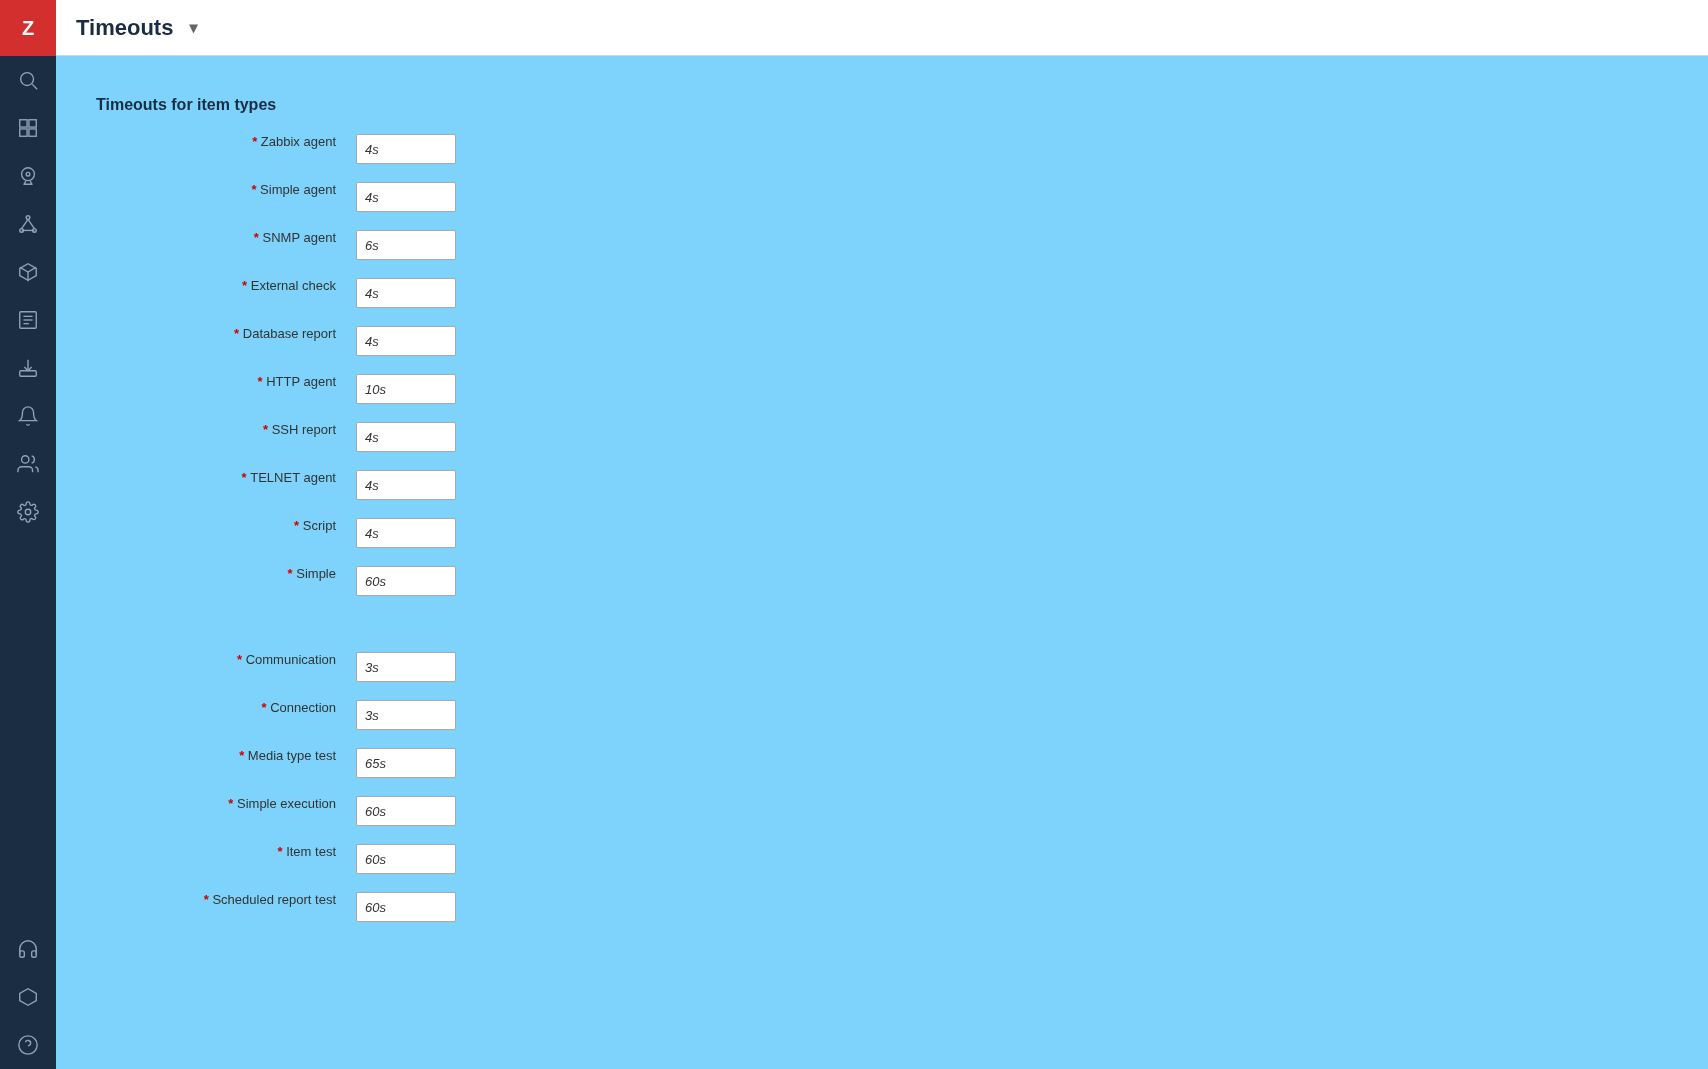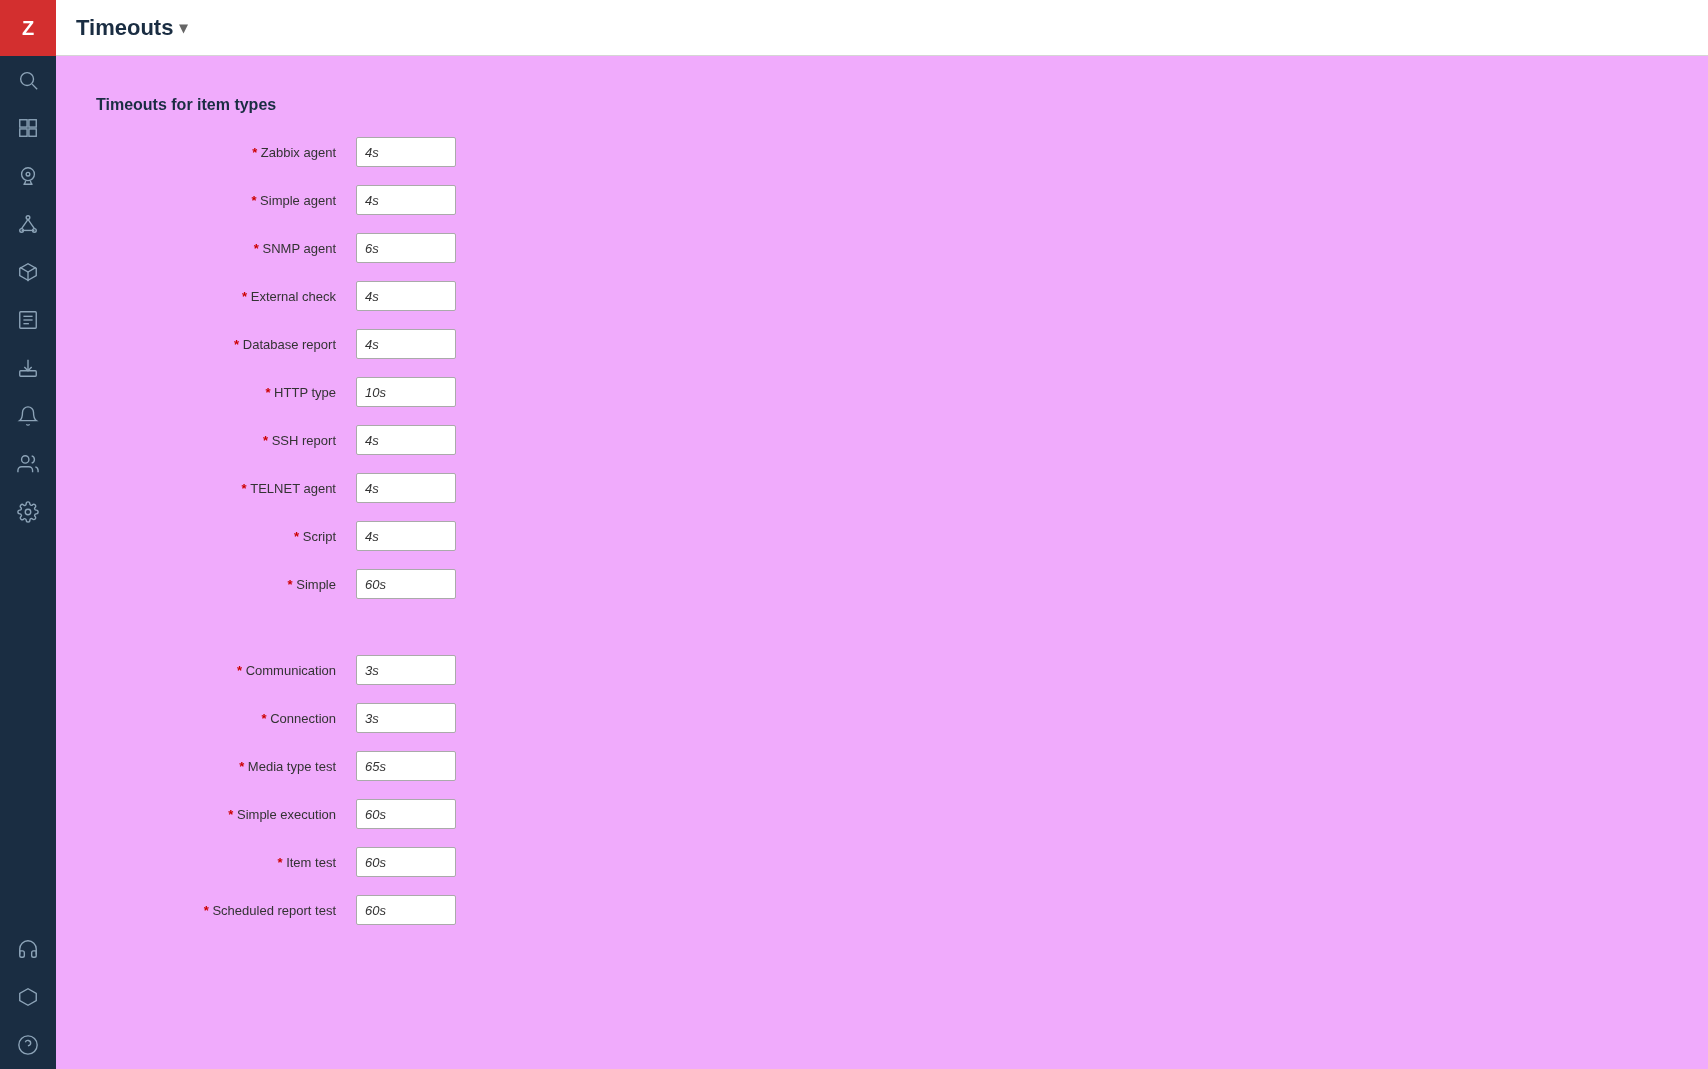--- a/index.html
+++ b/index.html
@@ -56,57 +56,57 @@
       padding: 0 20px;
       background: #fff;
       flex-shrink: 0;
     }
     .header-title {
       font-size: 22px;
       font-weight: 600;
       color: #1a2d42;
       display: flex;
       align-items: center;
-      gap: 6px;
+      gap: 16px;
       cursor: pointer;
     }
     .header-title .chevron {
       font-size: 16px;
       color: #666;
     }
 
     
     .content {
       flex: 1;
       overflow-y: auto;
       background: #f5f6f7;
       padding: 0;
     }
     .content-inner {
-      background: #f0abfc;
+      background: #7dd3fc;
       margin: 0;
       padding: 30px 40px;
       min-height: 100%;
     }
 
     .section-title {
       font-size: 16px;
       font-weight: 600;
       color: #1a2d42;
       margin-bottom: 20px;
       margin-top: 10px;
     }
 
     .form-section {
       margin-bottom: 30px;
     }
 
     .form-row {
       display: flex;
-      align-items: center;
+      align-items: flex-start;
       margin-bottom: 12px;
       min-height: 36px;
     }
 
     .form-label {
       width: 260px;
       text-align: right;
       padding-right: 20px;
       color: #333;
       font-size: 13px;
@@ -278,21 +278,21 @@
         </div>
         <div class="form-row">
           <div class="form-label">External check</div>
           <input class="form-input" type="text" value="4s" style="">
         </div>
         <div class="form-row">
           <div class="form-label">Database report</div>
           <input class="form-input" type="text" value="4s" style="">
         </div>
         <div class="form-row">
-          <div class="form-label">HTTP type</div>
+          <div class="form-label">HTTP agent</div>
           <input class="form-input" type="text" value="10s" style="">
         </div>
         <div class="form-row">
           <div class="form-label">SSH report</div>
           <input class="form-input" type="text" value="4s" style="">
         </div>
         <div class="form-row">
           <div class="form-label">TELNET agent</div>
           <input class="form-input" type="text" value="4s" style="">
         </div>

